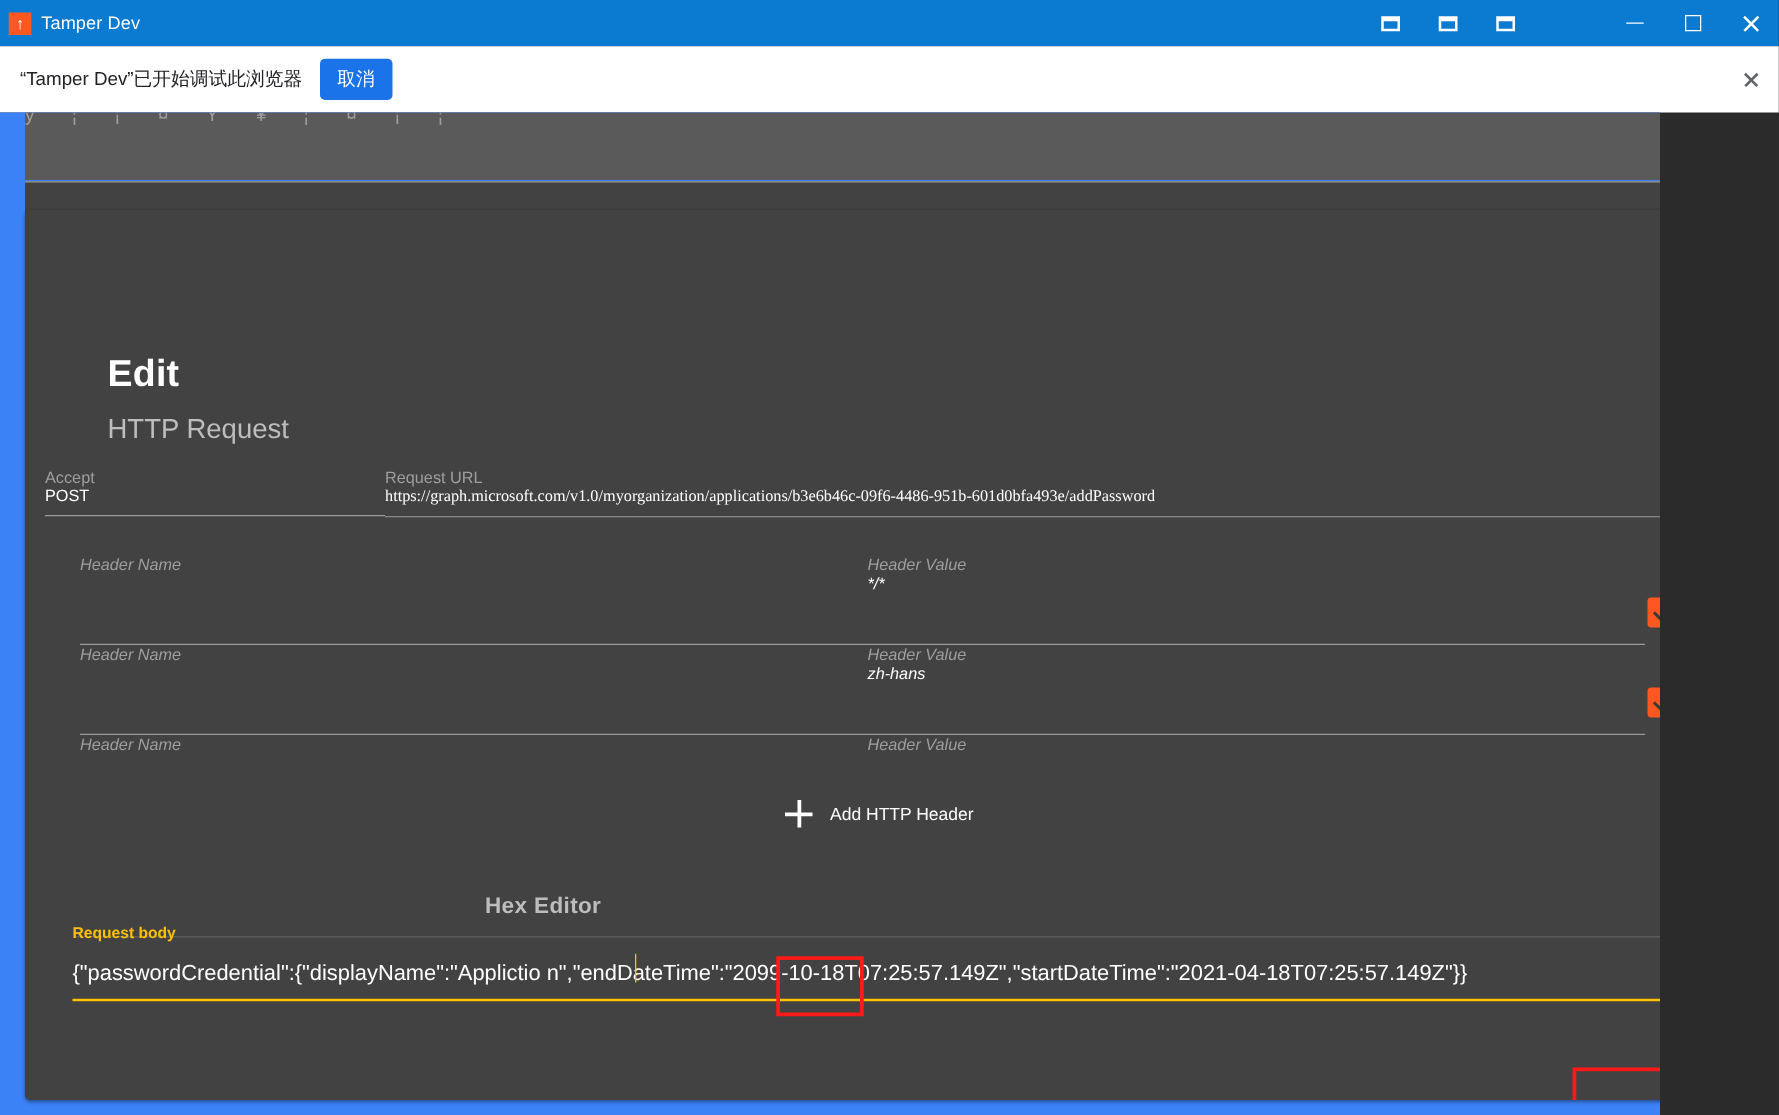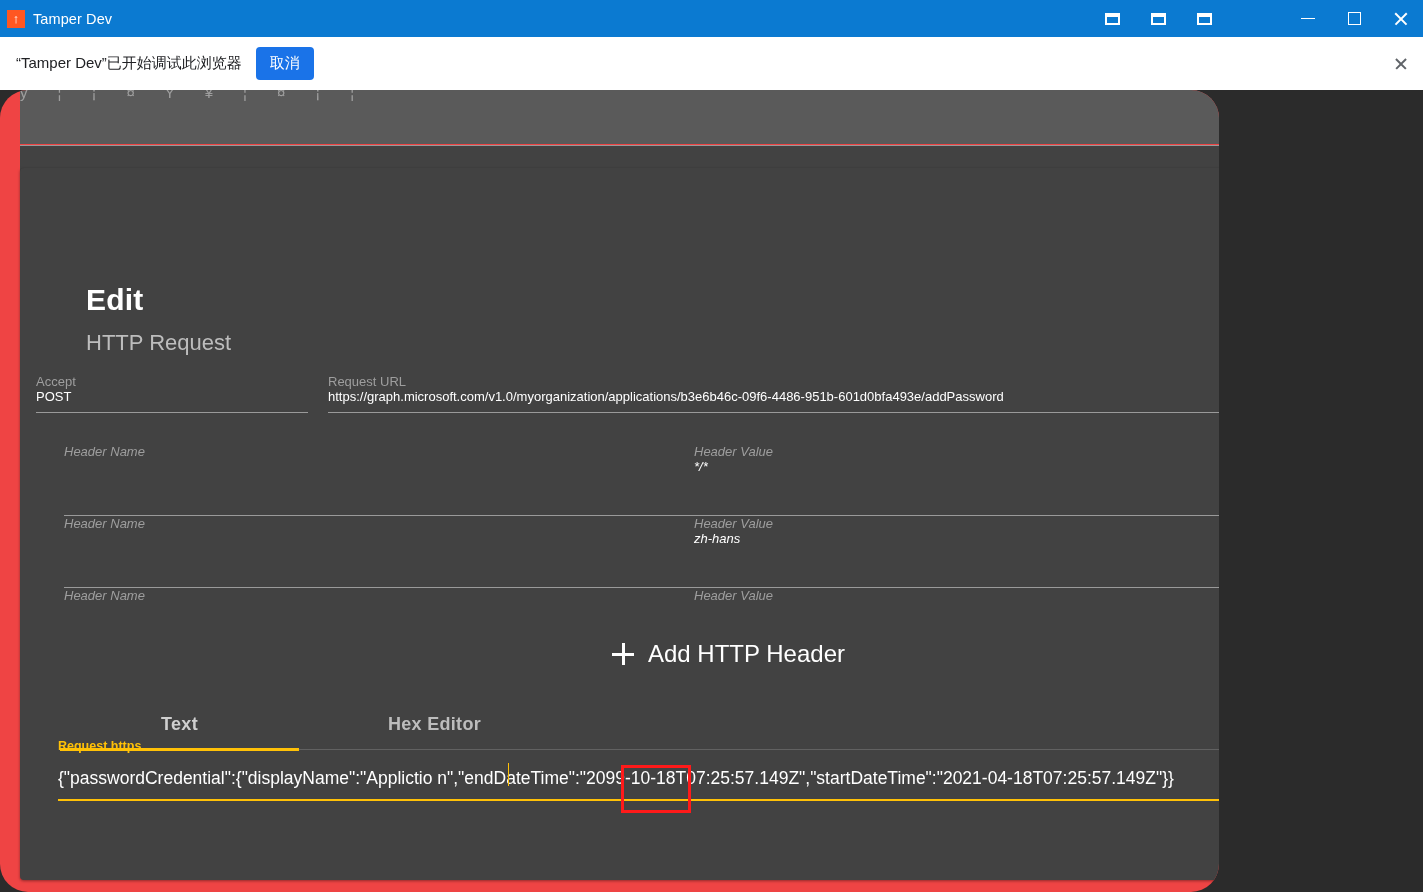--- a/index.html
+++ b/index.html
@@ -70,22 +70,22 @@
   }
   .infobar-close::before, .infobar-close::after {
     content: ""; position: absolute; left: 15px; top: 26px;
     width: 14px; height: 1.7px; background: #5f6368;
   }
   .infobar-close::before { transform: rotate(45deg); }
   .infobar-close::after  { transform: rotate(-45deg); }
 
   
   .page {
-    position: absolute; left: 0; top: 90px; width: 1219px; height: 802px;
-    background: #ef4444; overflow: hidden; border-radius: 28px;
+    position: absolute; left: 0; top: 90px; width: 1328px; height: 802px;
+    background: #3b82f6; overflow: hidden;
   }
 
   
   .prev-panel {
     position: absolute; left: 20px; top: 0px; width: 1352px; height: 54px;
     background: #5a5a5a; overflow: hidden;
   }
   .prev-panel .ghost-row {
     position: absolute; left: 0; top: -6px; width: 100%; height: 18px;
     color: #d8d8d8; font-size: 15px; white-space: nowrap; overflow: hidden;
@@ -123,22 +123,22 @@
     position: absolute; left: 66px; top: 162px;
     color: #bdbdbd; font-size: 22px;
   }
 
   
   .mu-row { position: absolute; left: 16px; top: 206px; width: 1335px; }
   .fld-label { color: #9e9e9e; font-size: 13px; }
   .fld-value { color: #ffffff; font-size: 13px; white-space: nowrap; }
   .fld-underline { height: 1px; background: #9a9a9a; margin-top: 8px; }
   .method-col { position: absolute; left: 0; top: 0; width: 272px; }
-  .url-col { position: absolute; left: 272px; top: 0; width: 1063px; overflow: hidden; margin-left: 20px; }
-  .url-col .fld-value { overflow: hidden; text-overflow: clip; }
+  .url-col { position: absolute; left: 272px; top: 0; width: 1063px; overflow: hidden; }
+  .url-col .fld-value { overflow: hidden; text-overflow: clip; font-family: Liberation Serif, serif; }
 
   
   .hdr-area {
     position: absolute; left: 44px; top: 276px; width: 1296px; height: 166px;
     overflow: hidden;
     font-style: italic;
   }
   .hdr-row { position: relative; height: 72px; }
   .hdr-name  { position: absolute; left: 0;   top: 0; width: 612px; }
   .hdr-value { position: absolute; left: 630px; top: 0; width: 622px; }
@@ -161,23 +161,23 @@
   .hdr-scroll .arr {
     position: absolute; left: 0; width: 17px; height: 17px;
     display: flex; align-items: center; justify-content: center;
     color: #707070; font-size: 9px;
   }
   .hdr-scroll .arr.up { top: 0; }
   .hdr-scroll .arr.down { bottom: 0; }
 
   
   .add-hdr {
-    position: absolute; left: 592px; top: 472px;
+    position: absolute; left: 608px; top: 472px;
     display: flex; align-items: center; gap: 14px;
-    color: #ffffff; font-size: 24px; cursor: pointer; background: none; border: none;
+    color: #ffffff; font-size: 14px; cursor: pointer; background: none; border: none;
     font-family: "Liberation Sans", sans-serif;
   }
   .plus { position: relative; width: 22px; height: 22px; }
   .plus::before, .plus::after {
     content: ""; position: absolute; background: #ffffff;
   }
   .plus::before { left: 0; top: 10px; width: 22px; height: 2.6px; }
   .plus::after  { left: 10px; top: 0; width: 2.6px; height: 22px; }
 
   
@@ -370,25 +370,24 @@
       <div class="thumb"></div>
       <div class="arr down">▼</div>
     </div>
 
     <button class="add-hdr">
       <span class="plus"></span>
       <span>Add HTTP Header</span>
     </button>
 
     <div class="tabs">
-      <div class="tab t1 active">Text</div>
       <div class="tab t2">Hex Editor</div>
     </div>
 
-    <div class="body-label">Request https</div>
+    <div class="body-label">Request body</div>
     <div class="body-field">
       <div class="body-text">{"passwordCredential":{"displayName":"Applictio n","endDateTime":"2099-10-18T07:25:57.149Z","startDateTime":"2021-04-18T07:25:57.149Z"}}</div>
       <div class="caret"></div>
       <div class="body-stepper">
         <span>▲</span>
         <span>▼</span>
       </div>
     </div>
     <div class="anno body-box"></div>
 

